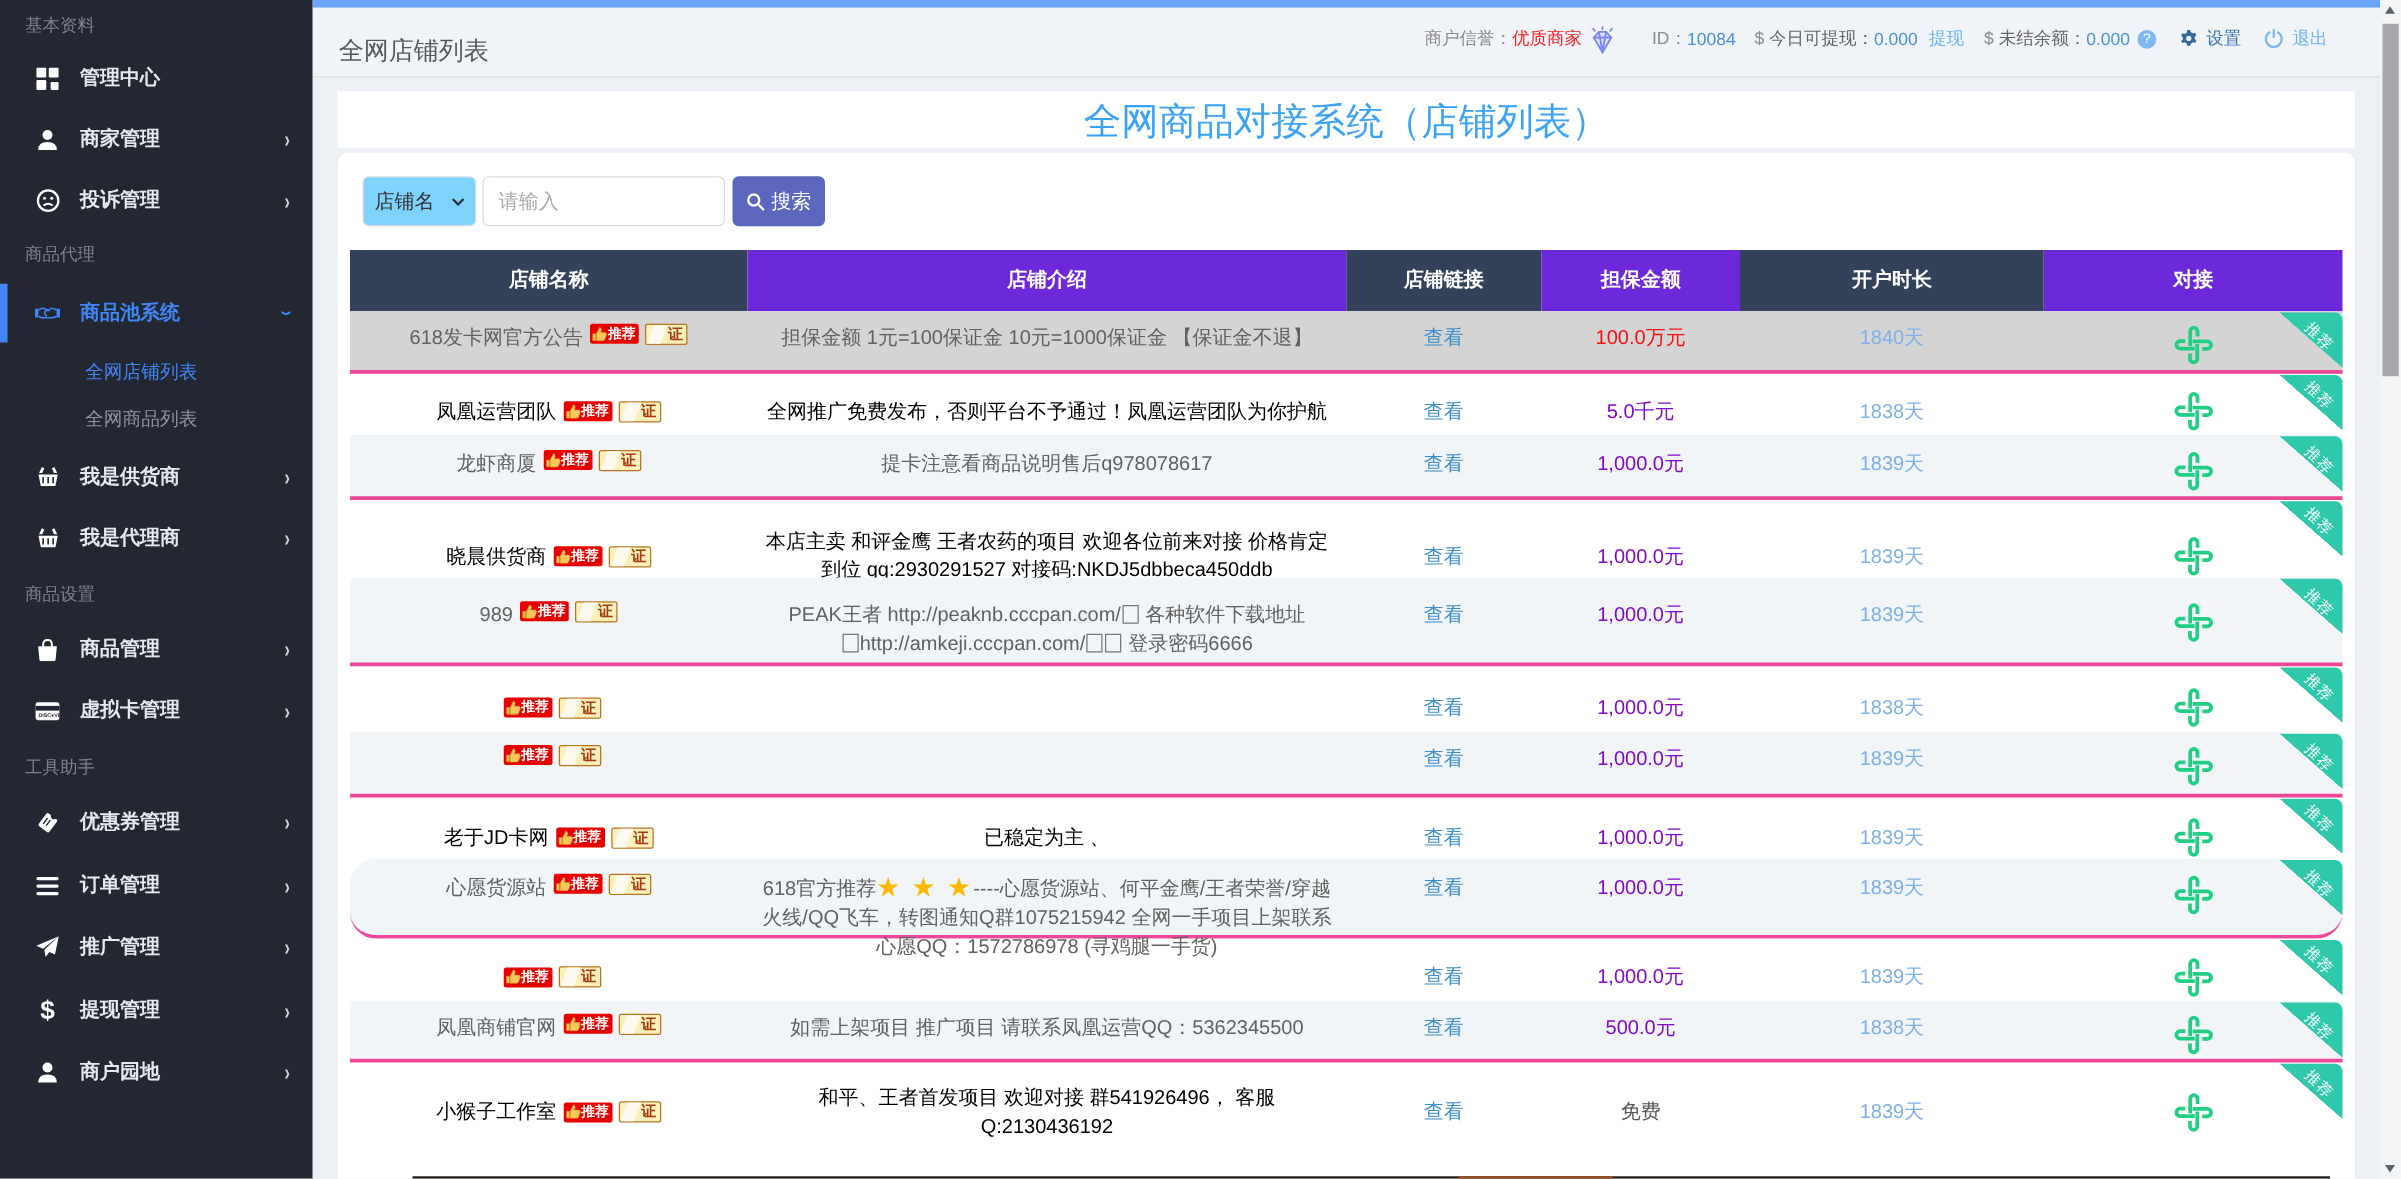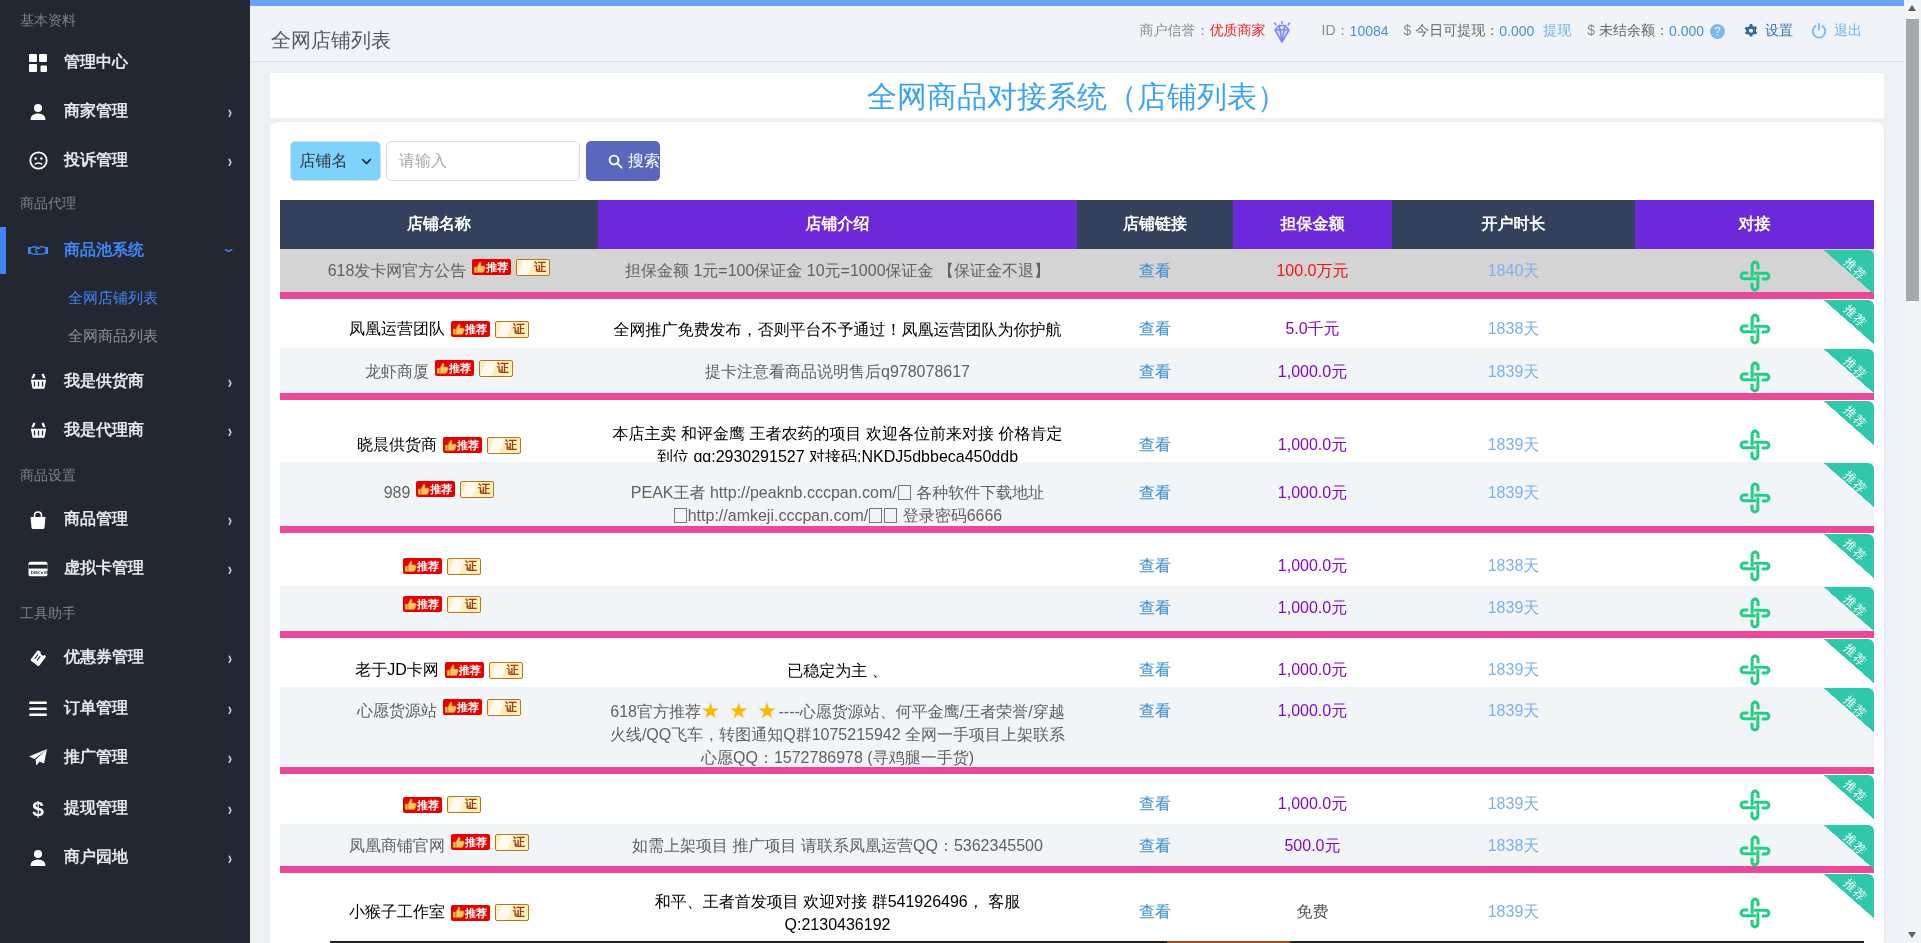--- a/index.html
+++ b/index.html
@@ -27,30 +27,30 @@
 .tb-right .lblue{color:#6cb3f0;}
 .tb-right .red{color:#f32222;}
 .tb-right .dark{color:#666;}
 
 #titleband{position:absolute;left:270px;top:73px;width:1614px;height:45px;background:#fff;display:flex;align-items:center;justify-content:center;font-size:30px;color:#3ba3f6;padding-top:4px;}
 #card{position:absolute;left:270px;top:122px;width:1614px;height:821px;background:#fff;border-radius:8px 8px 0 0;box-shadow:0 1px 3px rgba(0,0,0,.06);}
 
 .search{position:absolute;left:20px;top:19px;height:40px;display:flex;}
 .sel{width:91px;height:40px;border:1px solid #d9dbe0;border-radius:5px;background:#7dd3fc;font-size:16px;color:#333;display:flex;align-items:center;justify-content:center;position:relative;}
 .inp{width:194px;height:40px;border:1px solid #d9dbe0;border-radius:5px;margin-left:5px;color:#aaa;font-size:16px;display:flex;align-items:center;padding-left:12px;}
-.btn{width:74px;height:40px;margin-left:6px;background:#5a67bd;border-radius:5px;color:#fff;font-size:16px;display:flex;align-items:center;justify-content:flex-end;}
+.btn{width:74px;height:40px;margin-left:6px;background:#5a67bd;border-radius:5px;color:#fff;font-size:16px;display:flex;align-items:center;justify-content:center;}
 
 #tbl{position:absolute;left:10px;top:78px;width:1594px;}
 .trow{display:flex;width:100%;position:relative;}
 .c{display:flex;align-items:center;justify-content:center;text-align:center;}
 .c1{width:318px;}.c2{width:479px;}.c3{width:156px;}.c4{width:159px;}.c5{width:243px;}.c6{width:239px;}
 .thead .c{height:49px;color:#fff;font-weight:bold;font-size:16px;}
 .thead .dk{background:#33425a;}
 .thead .gr{background:#6d28d9;}
-.trow.body{font-size:16px;color:#616161;border-bottom:7px solid #ec4899;line-height:23px;}
+.trow.body{font-size:16px;color:#616161;border-bottom:3px solid #ec4899;line-height:23px;}
 .trow.body .c{align-items:flex-start;}
 .trow.g1{background:#d4d4d4;}
 .trow.lt{background:#f1f5f8;}
 .vlink{color:#3f8fcd;}
 .amt-r{color:#f31111;}
 .amt-p{color:#8208c9;}
 .days{color:#7fb0e8;}
 .free{color:#555;}
 .desc{line-height:23px;padding:0 4px;}
 
@@ -411,21 +411,21 @@
         <div class="c c5 days">1839天</div>
       <div class="c c6">
           <svg class="dock" viewBox="0 0 36 36">
             <use href="#dock"></use>
           </svg>
         </div>
       <div class="rib">
           <span>推荐</span>
         </div>
     </div>
-    <div class="trow body lt" style="height:87px;padding-top:12px;">
+    <div class="trow body lt" style="height:64px;padding-top:12px;border-radius:21px;">
       <div class="c c1">
           <span>心愿货源站</span>
           <span class="bdg-r"><svg width="13" height="13" viewBox="0 0 16 16">
               <use href="#thumb"></use>
             </svg>推荐</span>
           <span class="bdg-g">证</span>
         </div>
       <div class="c c2">
           <div class="desc">618官方推荐<span class="star">★ ★ ★</span>----心愿货源站、何平金鹰/王者荣誉/穿越<br>火线/QQ飞车，转图通知Q群1075215942 全网一手项目上架联系<br>心愿QQ：1572786978 (寻鸡腿一手货)</div>
         </div>

